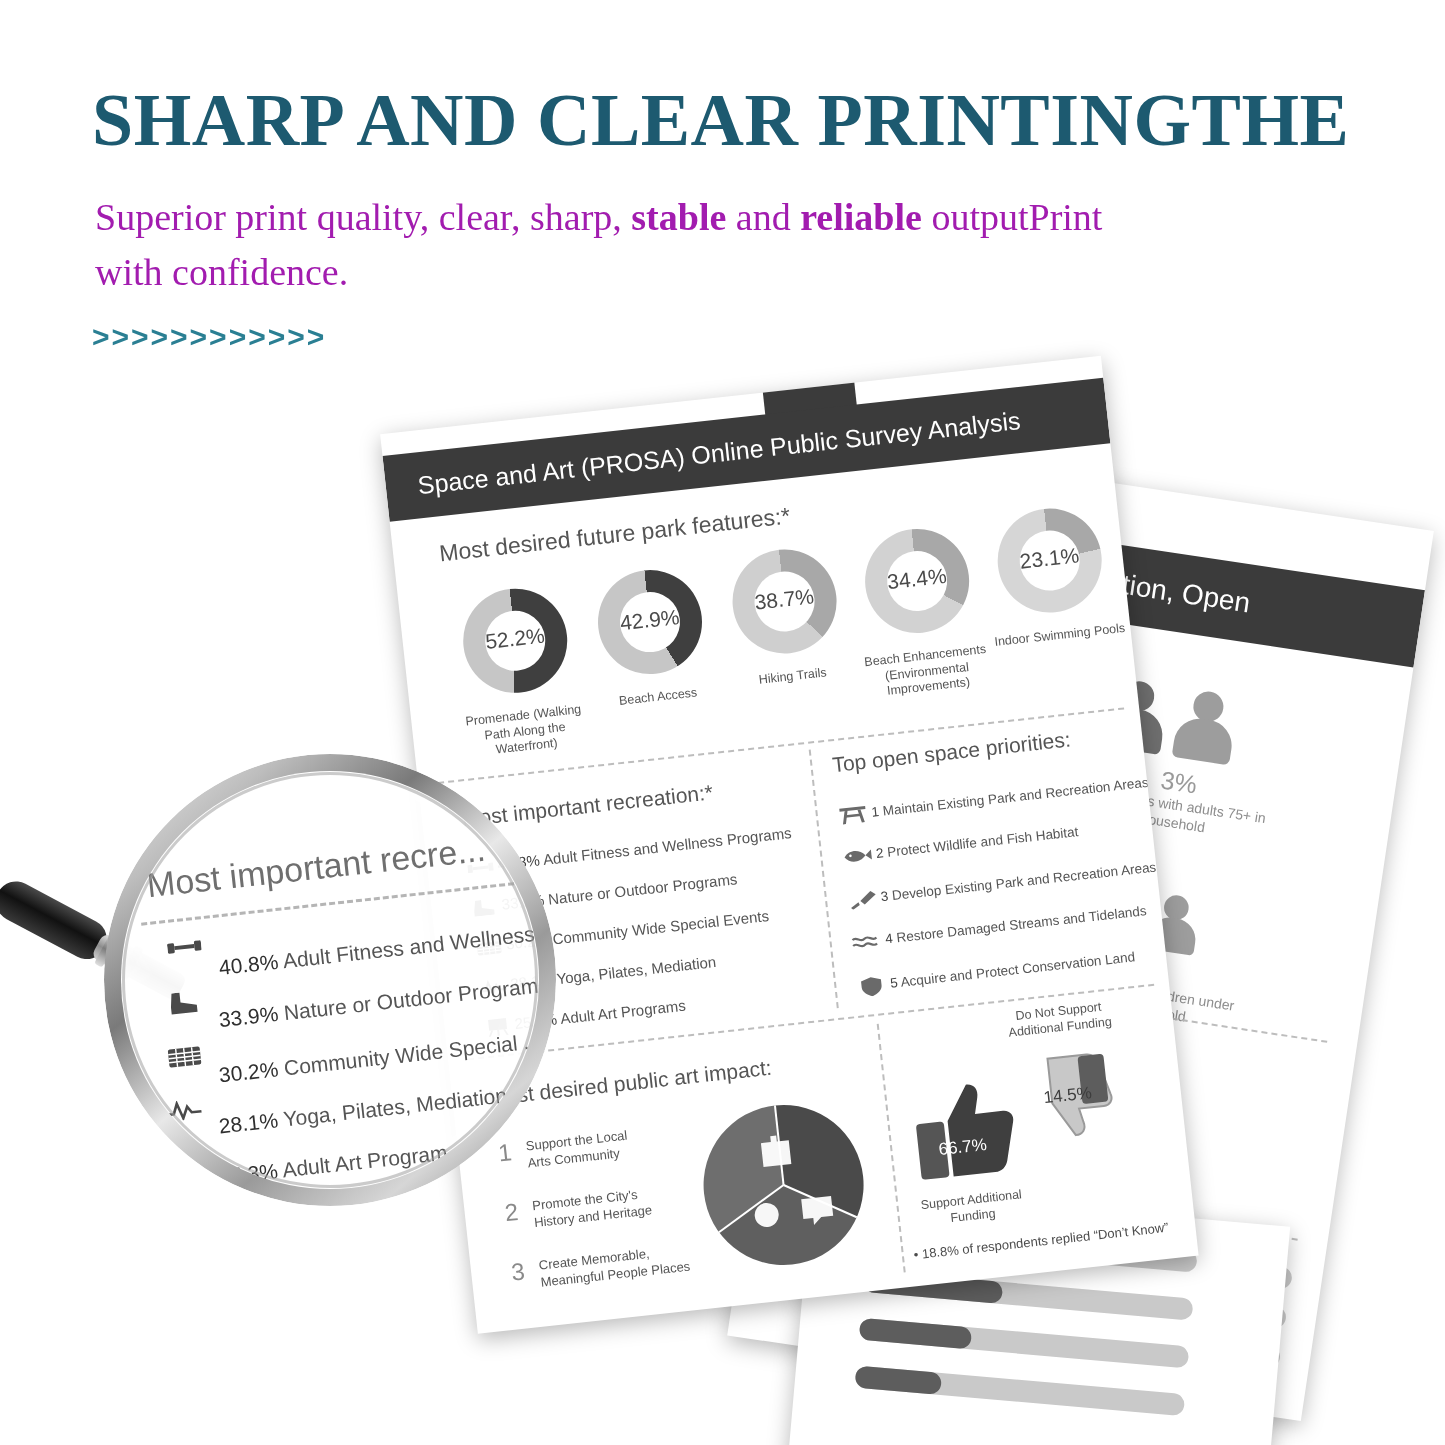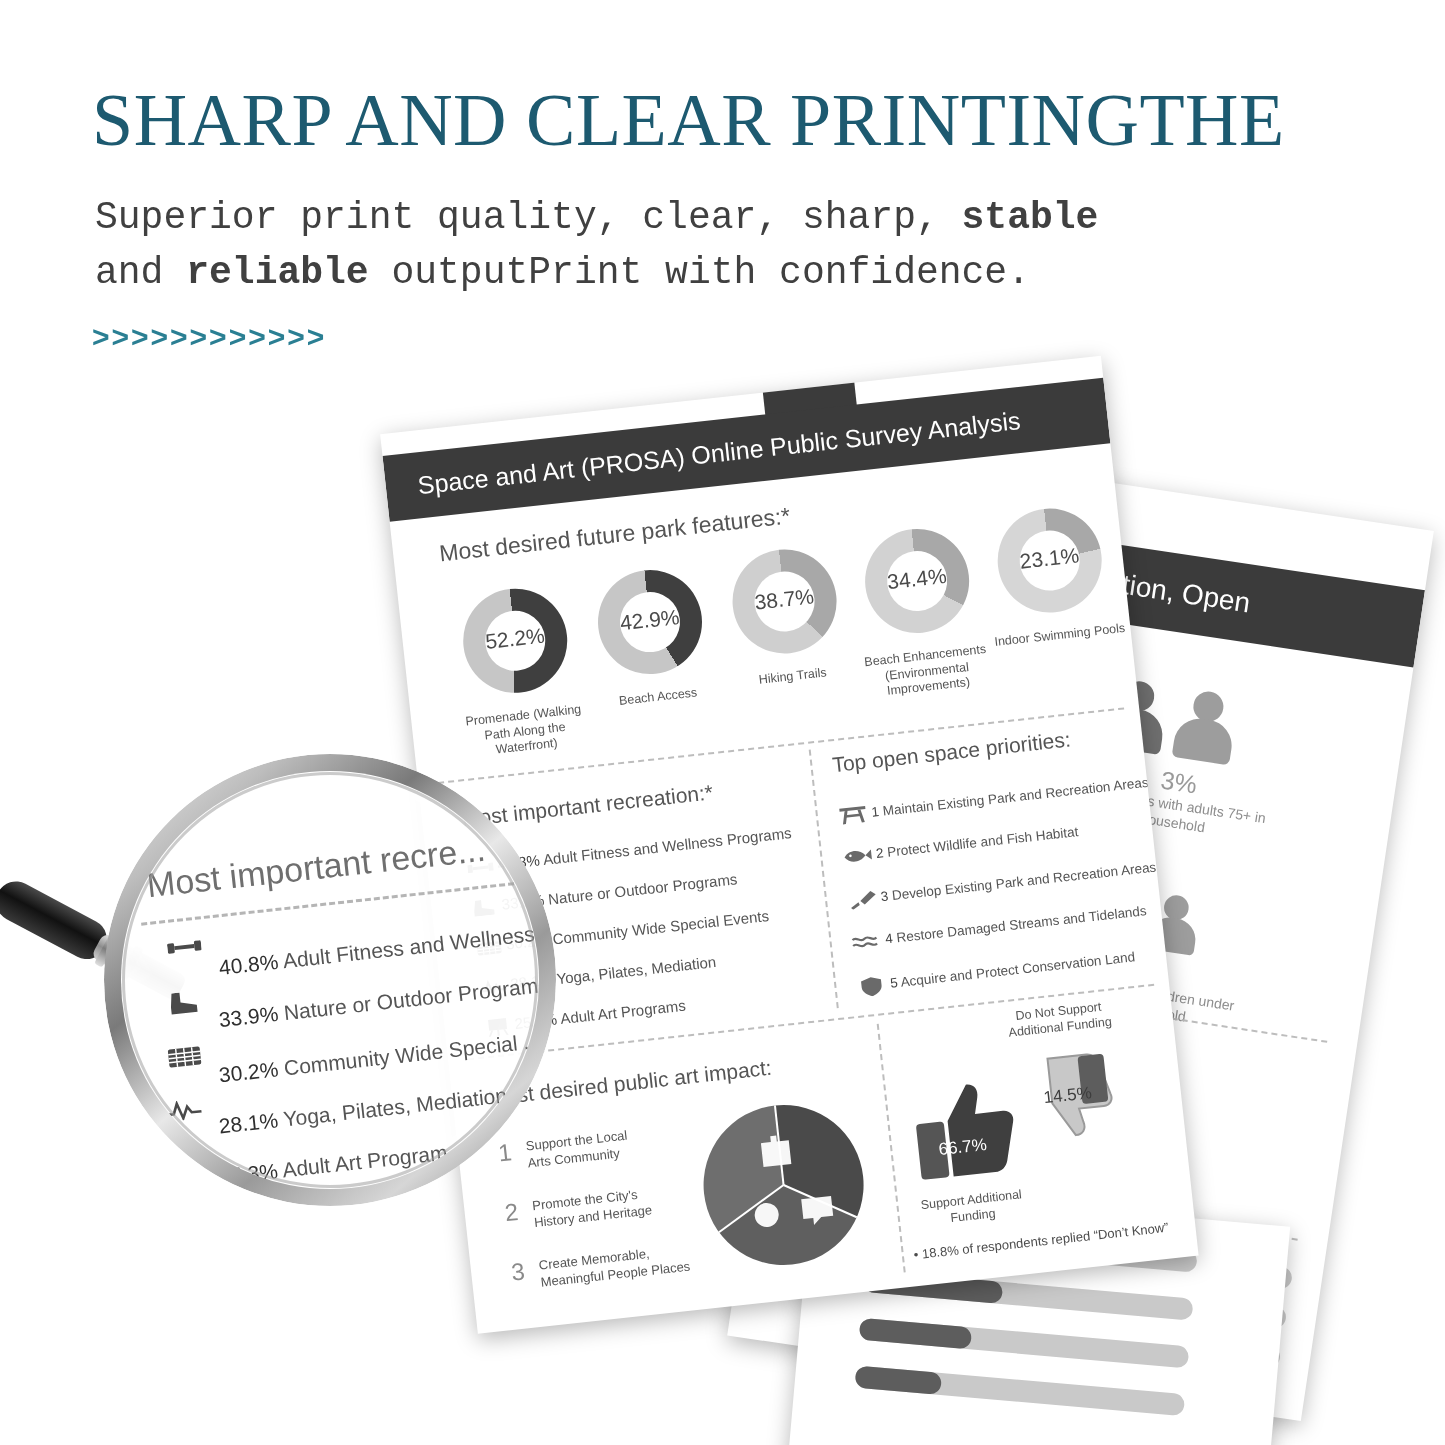--- a/index.html
+++ b/index.html
@@ -19,31 +19,31 @@
   
   .headline {
     position: absolute;
     left: 92px;
     top: 78px;
     width: 1290px;
     font-family: "Liberation Serif", serif;
     font-size: 74px;
     letter-spacing: 0.5px;
     color: #1d5a70;
-    font-weight: 400;
+    font-weight: 700;
   }
   .subhead {
     position: absolute;
     left: 95px;
     top: 190px;
     width: 1050px;
-    font-family: Liberation Mono, monospace;
+    font-family: Liberation Serif, serif;
     font-size: 38px;
     line-height: 1.45;
-    color: #404040;
+    color: #a21caf;
     font-weight: 400;
   }
   .subhead b { font-weight: 700; }
   .chevrons {
     position: absolute;
     left: 92px;
     top: 320px;
     font-family: "Liberation Sans", sans-serif;
     font-size: 30px;
     letter-spacing: 2px;

